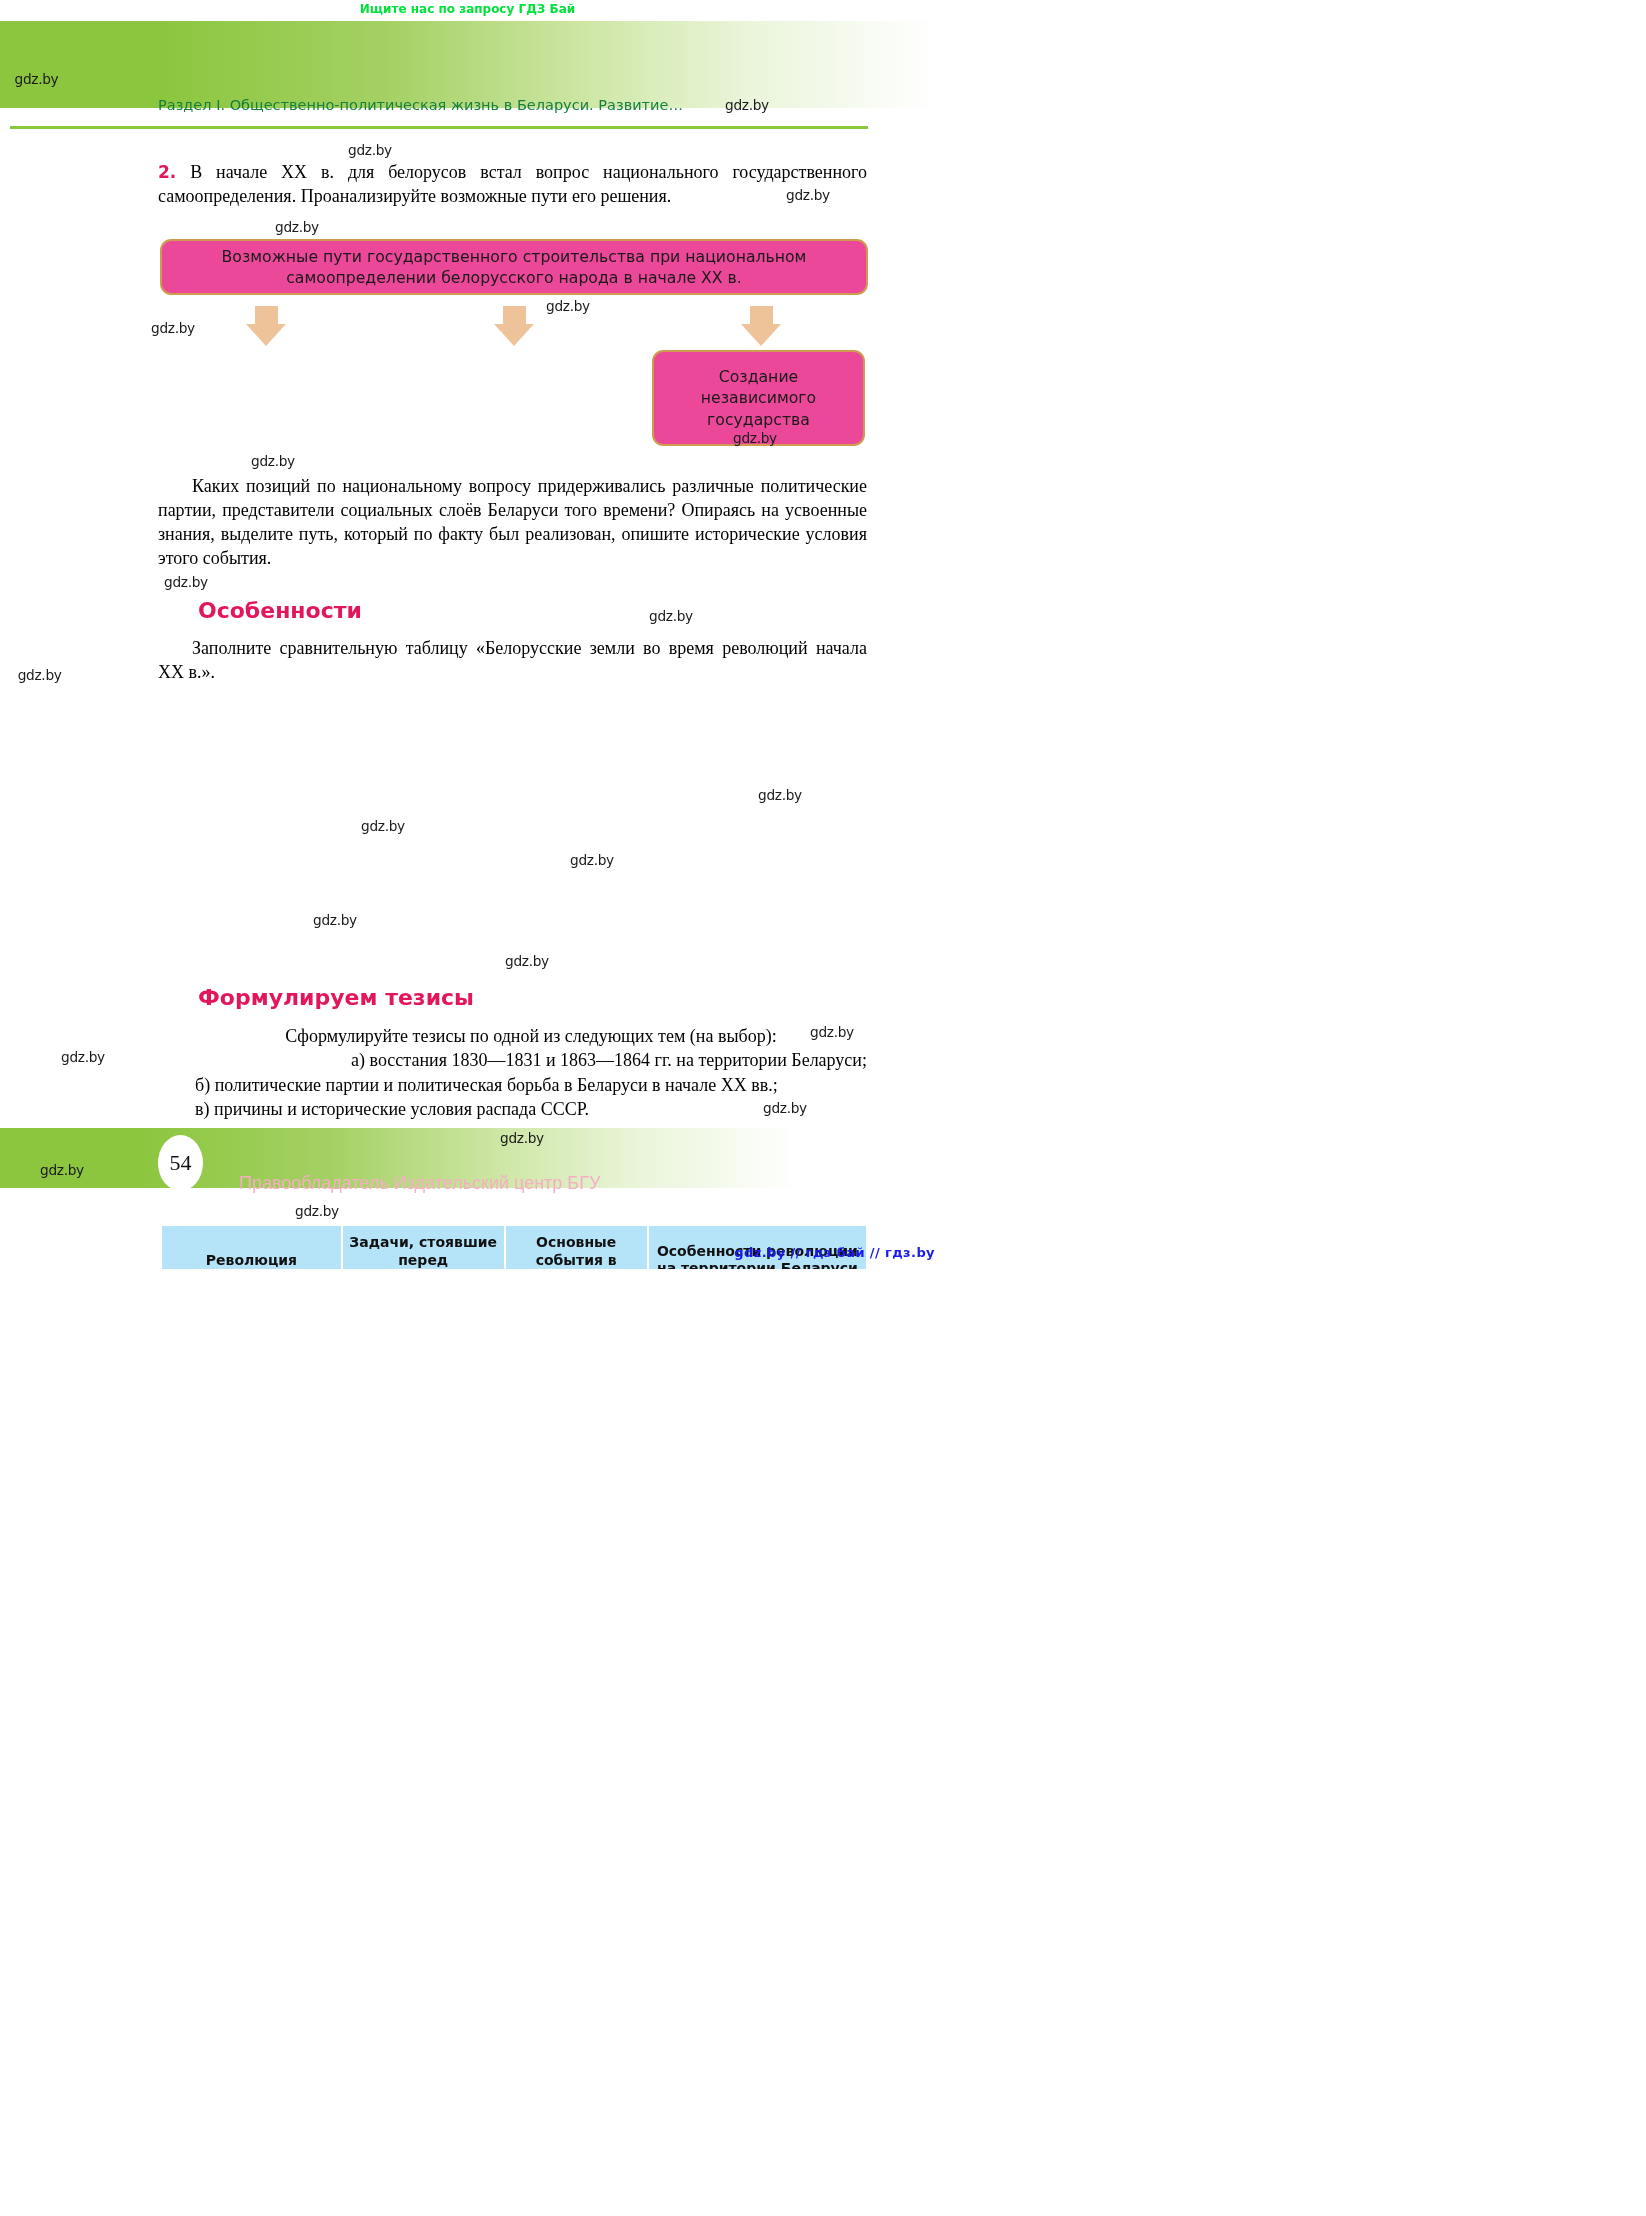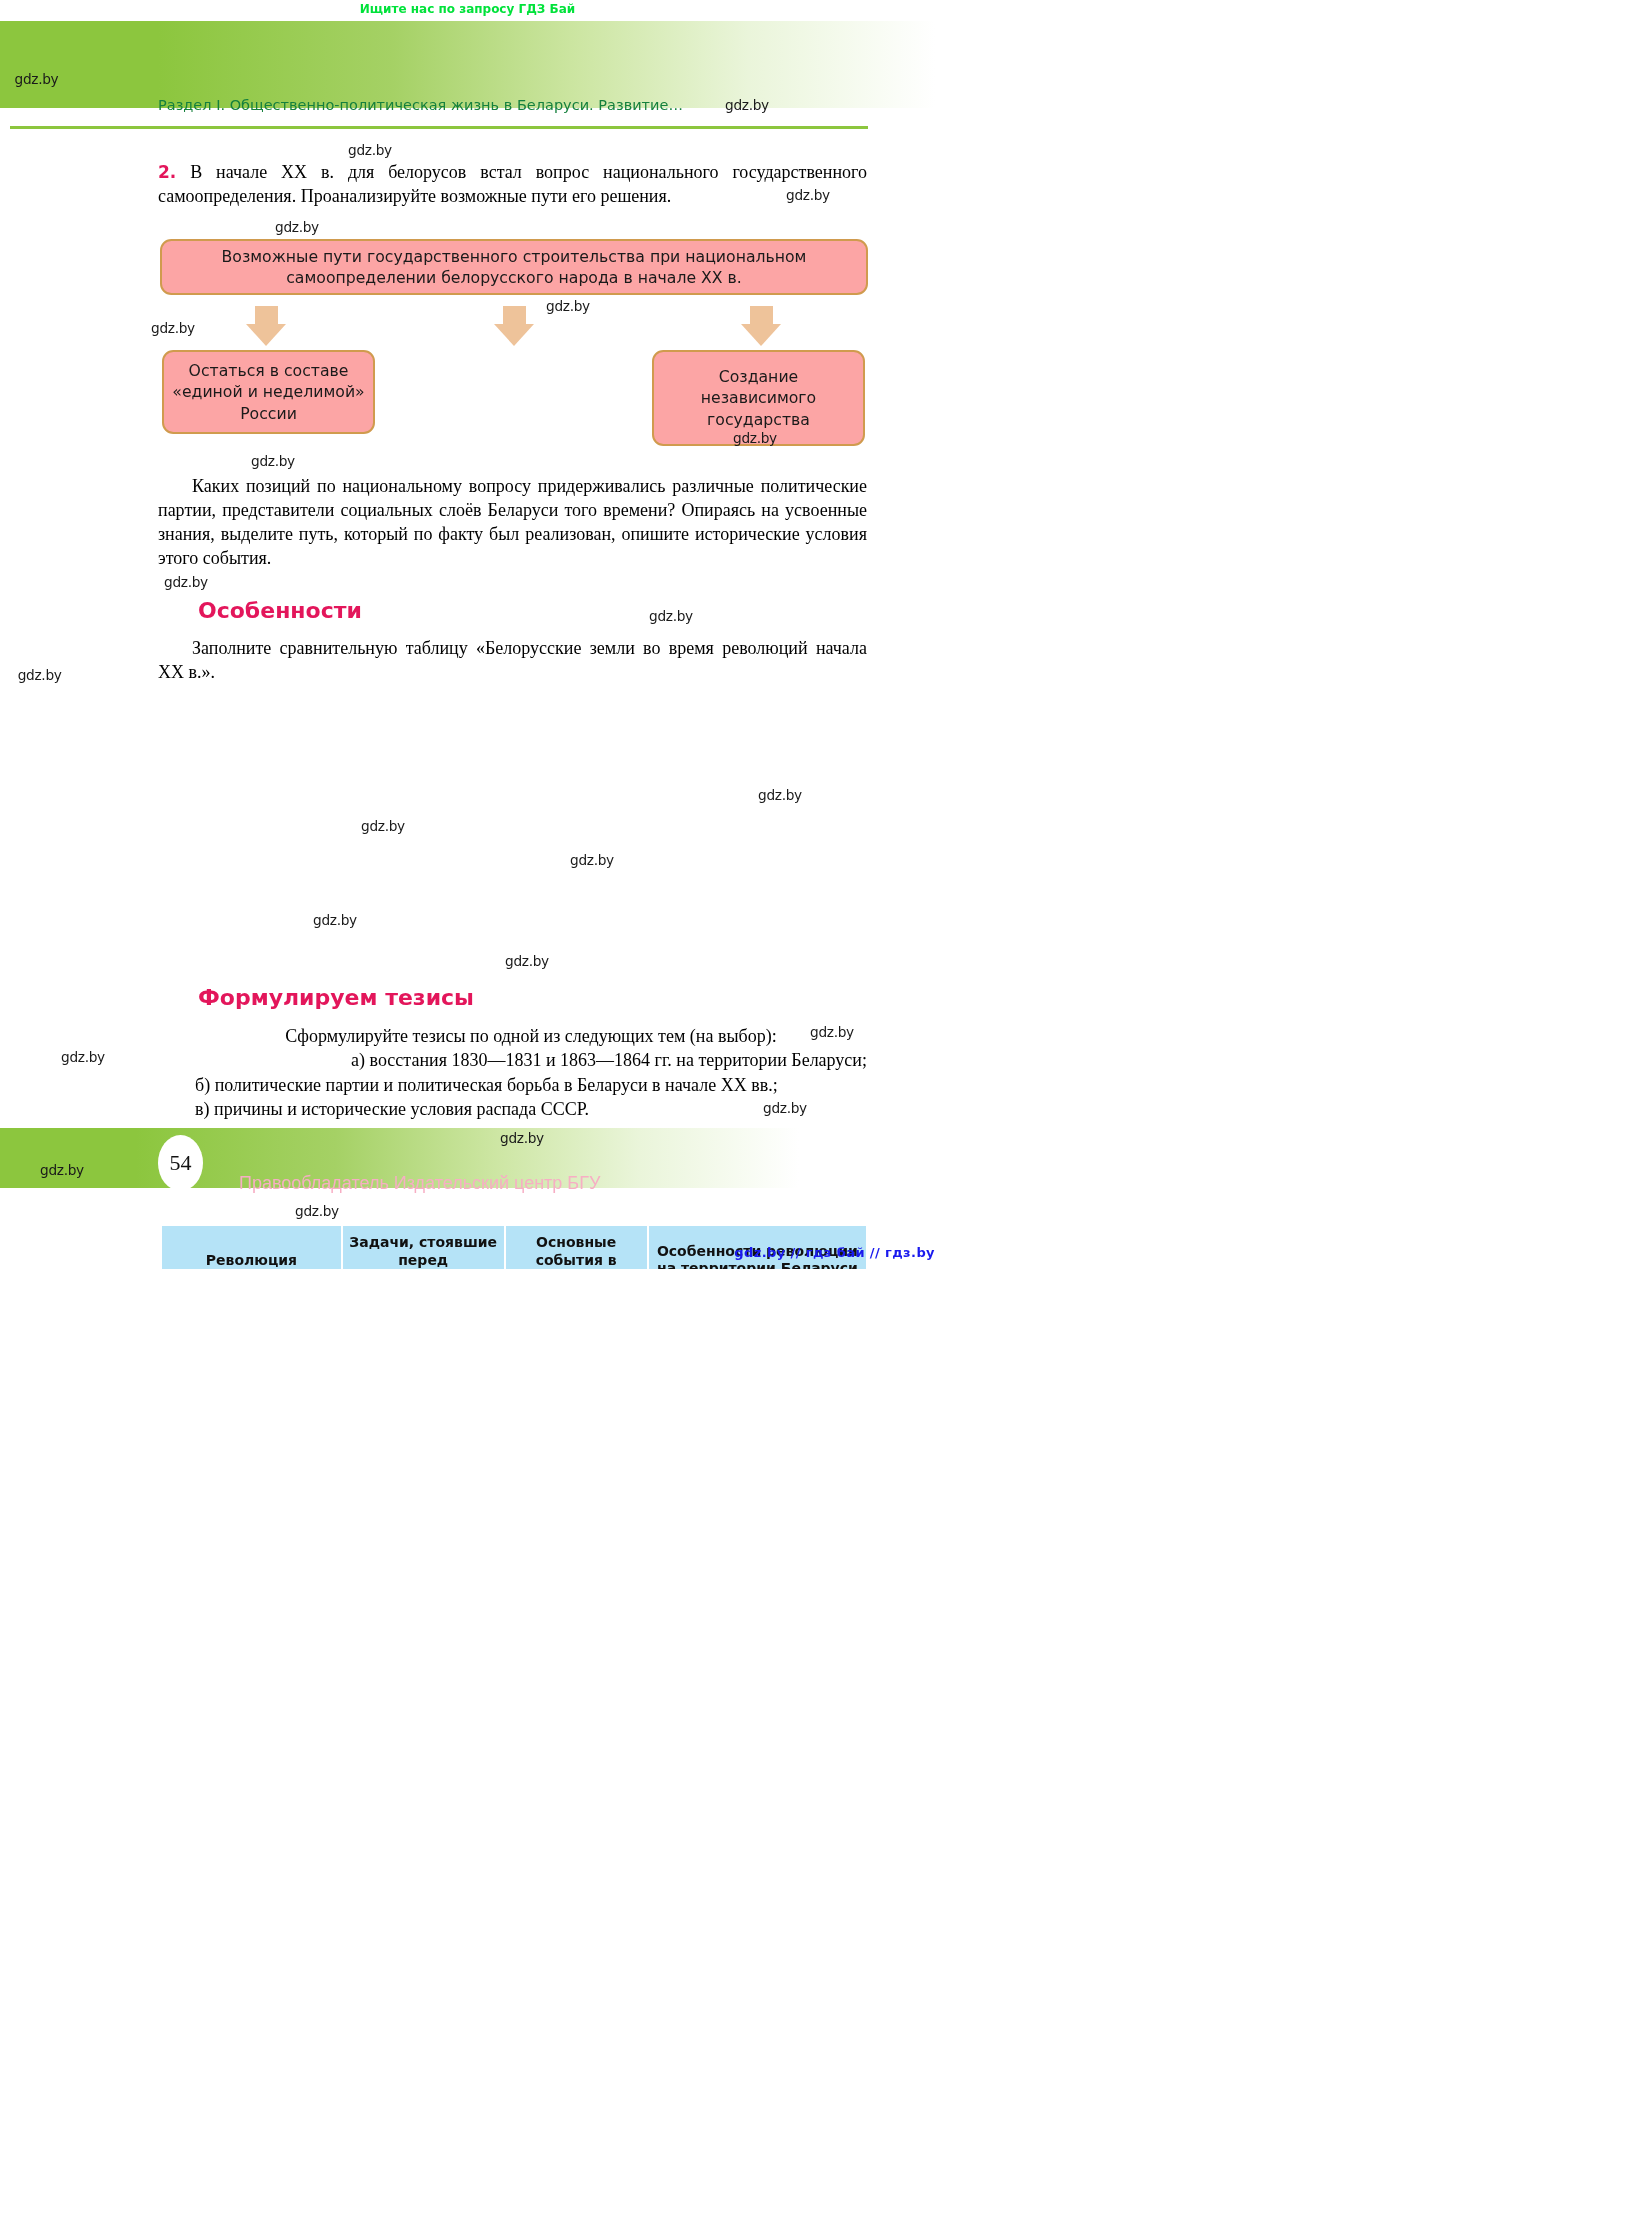--- a/index.html
+++ b/index.html
@@ -102,21 +102,21 @@
     color: #e3165b;
     font-weight: bold;
     font-family: "DejaVu Sans", sans-serif;
     font-size: 17px;
   }
 
   
   .scheme { position: absolute; z-index: 10; }
   .scheme-box {
     position: absolute;
-    background: #fca5a5;
+    background: #ec4899;
     border: 2px solid #d09b4e;
     border-radius: 11.3px;
     box-sizing: border-box;
     display: flex;
     align-items: center;
     justify-content: center;
     text-align: center;
     font-family: "DejaVu Sans", sans-serif;
     font-size: 15.7px;
     line-height: 1.35;
@@ -232,23 +232,20 @@
   </div>
   <div>
     <div class="arrow-stem" style="left:503px; top:306px; width:22.6px; height:21px;"></div>
     <div class="arrow-head" style="left:494px; top:324px;"></div>
   </div>
   <div>
     <div class="arrow-stem" style="left:750px; top:306px; width:22.6px; height:21px;"></div>
     <div class="arrow-head" style="left:741px; top:324px;"></div>
   </div>
 
-  <div class="scheme-box" style="left:162px; top:350px; width:213px; height:84px; pointer-events:auto;">
-    <span>Остаться в составе «единой и неделимой» России</span>
-  </div>
   <div class="scheme-box" style="left:652px; top:350px; width:213px; height:96px; pointer-events:auto;">
     <span>Создание независимого государства</span>
   </div>
 </div>
 
 <div class="body-text" style="left:158px; top:475px; width:709px; text-indent:34px;">Каких позиций по национальному вопросу придерживались различные политические партии, представители социальных слоёв Беларуси того времени? Опираясь на усвоенные знания, выделите путь, который по факту был реализован, опишите исторические условия этого события.</div>
 
 <div class="sect-heading" style="left:198px; top:598px;">Особенности</div>
 
 <div class="body-text" style="left:158px; top:637px; width:709px; text-indent:34px;">Заполните сравнительную таблицу «Белорусские земли во время революций начала XX в.».</div>

